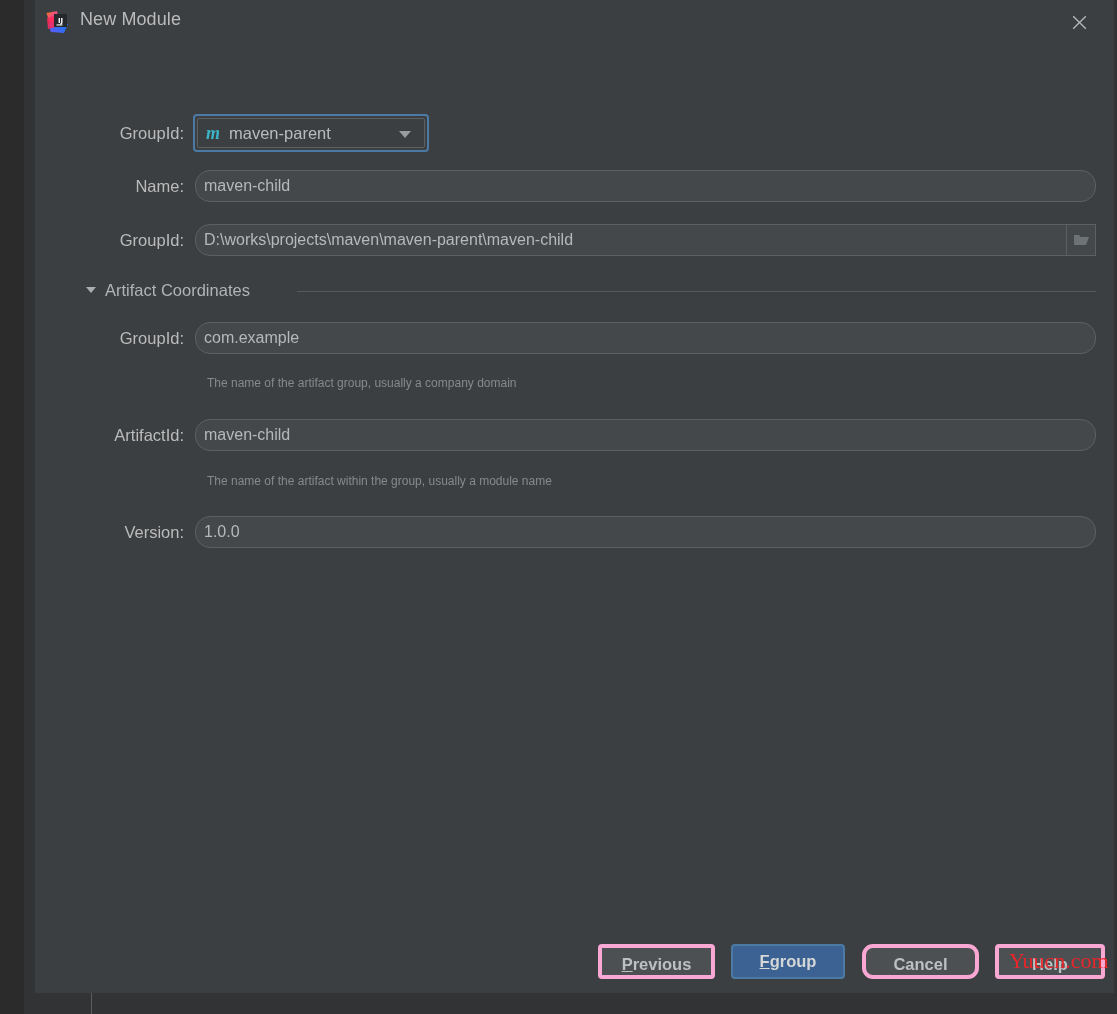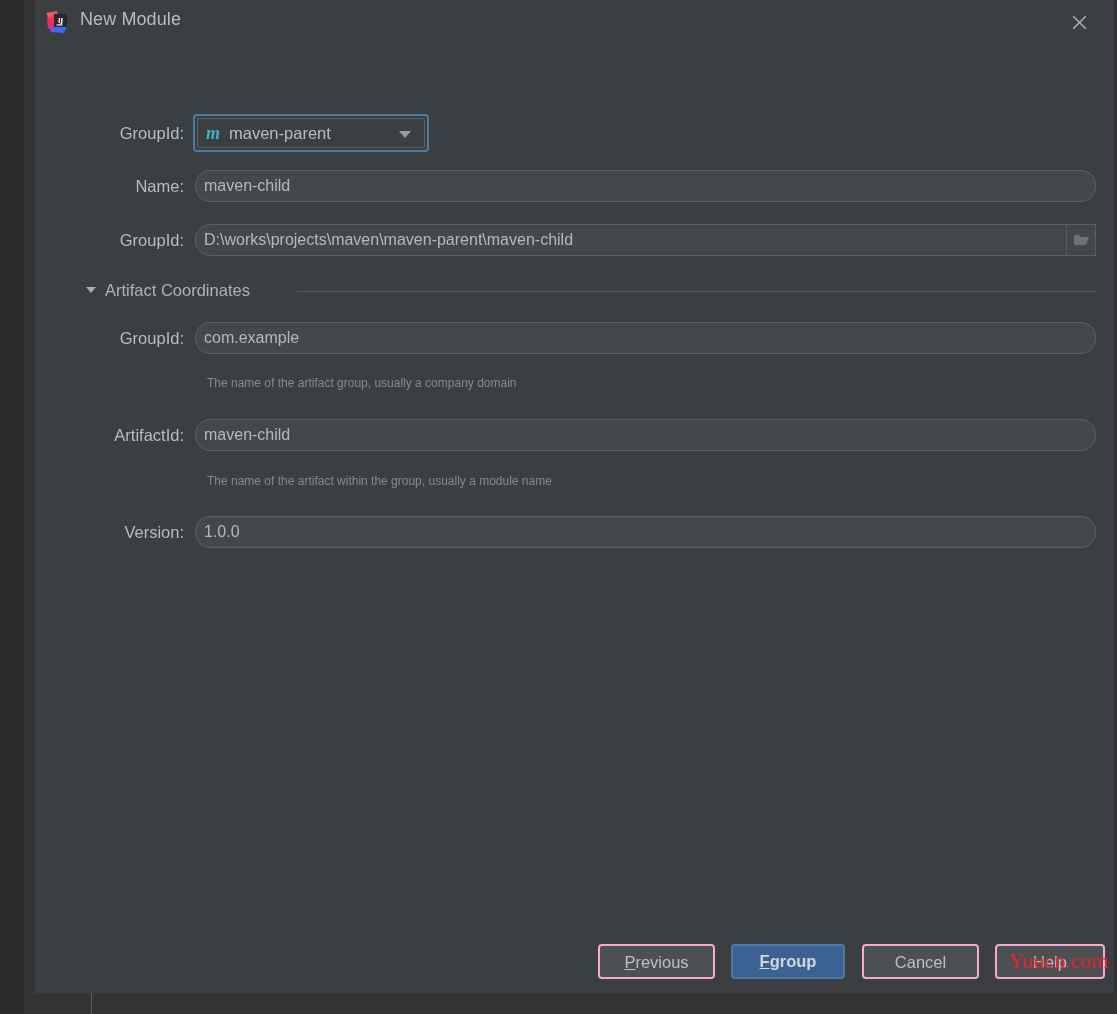--- a/index.html
+++ b/index.html
@@ -252,41 +252,42 @@
     bottom: 0;
     width: 100%;
     height: 62px;
   }
   .btn {
     position: absolute;
     top: 13px;
     height: 35px;
     box-sizing: border-box;
     background: #4c5052;
-    border: 2px solid #f9a8d4;
+    border: 4px solid #f9a8d4;
     border-radius: 4px;
     color: #bcc0c1;
     font-family: "Liberation Sans", sans-serif;
     font-size: 16.5px;
     line-height: 33px;
     text-align: center;
     cursor: pointer;
     padding: 0;
+    font-weight: bold;
   }
   .btn u { text-decoration: underline; }
   .btn-previous { left: 563px; width: 117px; }
   .btn-finish {
     left: 696px; width: 114px;
     background: #3c6193;
     border: 2px solid #4b7ba5;
     line-height: 31px;
     color: #d3d7d8;
     font-weight: bold;
   }
-  .btn-cancel { left: 827px; width: 117px; }
+  .btn-cancel { left: 827px; width: 117px; border-radius: 11px; }
   .btn-help   { left: 960px; width: 110px; }
 
   .watermark {
     position: absolute;
     left: 985px;
     top: 948px;
     font-family: "Liberation Serif", serif;
     font-size: 22px;
     color: #e8262b;
     white-space: nowrap;

